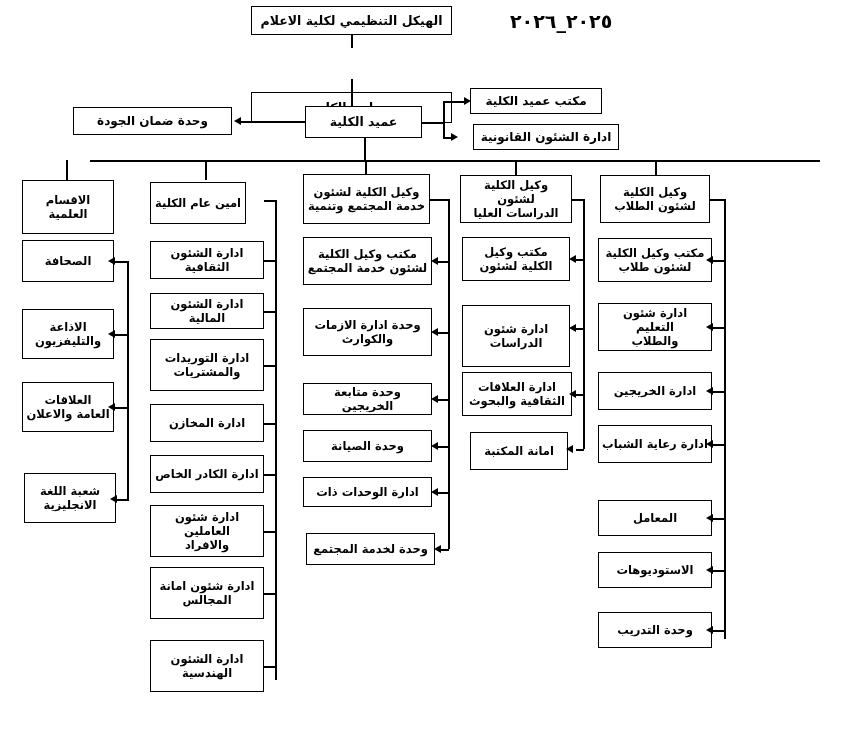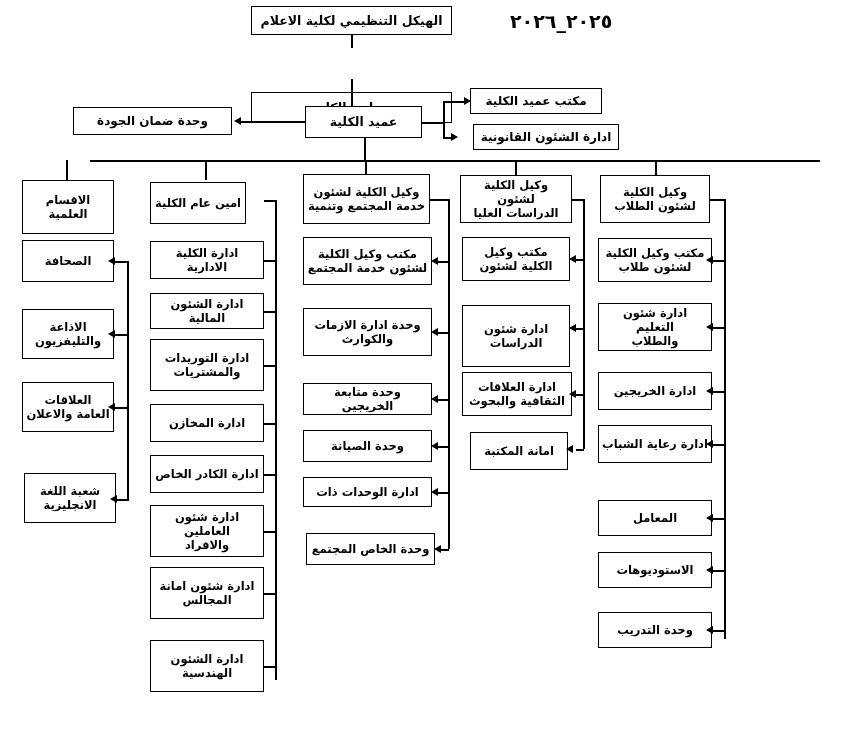--- a/index.html
+++ b/index.html
@@ -154,39 +154,39 @@
 
   <div class="node" style="left:303px; top:174px; width:127px; height:50px; font-size:11.5px;">وكيل الكلية لشئون
 خدمة المجتمع وتنمية</div>
   <div class="node" style="left:303px; top:237px; width:129px; height:48px; font-size:11.5px;">مكتب وكيل الكلية
 لشئون خدمة المجتمع</div>
   <div class="node" style="left:303px; top:308px; width:129px; height:48px; font-size:11.5px;">وحدة ادارة الازمات
 والكوارث</div>
   <div class="node" style="left:303px; top:383px; width:129px; height:32px; font-size:11.5px;">وحدة متابعة الخريجين</div>
   <div class="node" style="left:303px; top:430px; width:129px; height:32px; font-size:11.5px;">وحدة الصيانة</div>
   <div class="node" style="left:303px; top:477px; width:129px; height:30px; font-size:11.5px;">ادارة الوحدات ذات</div>
-  <div class="node" style="left:306px; top:533px; width:129px; height:32px; font-size:11.5px;">وحدة الخاص المجتمع</div>
+  <div class="node" style="left:306px; top:533px; width:129px; height:32px; font-size:11.5px;">وحدة لخدمة المجتمع</div>
 
   <div class="ln v" style="left:448px; top:199px; height:350px;"></div>
   <div class="ln h" style="left:430px; top:199px; width:19px;"></div>
   <div class="ln h" style="left:438px; top:261px; width:11px;"></div>
   <div class="arrow left" style="left:431px; top:257px;"></div>
   <div class="ln h" style="left:438px; top:332px; width:11px;"></div>
   <div class="arrow left" style="left:431px; top:328px;"></div>
   <div class="ln h" style="left:438px; top:399px; width:11px;"></div>
   <div class="arrow left" style="left:431px; top:395px;"></div>
   <div class="ln h" style="left:438px; top:446px; width:11px;"></div>
   <div class="arrow left" style="left:431px; top:442px;"></div>
   <div class="ln h" style="left:438px; top:492px; width:11px;"></div>
   <div class="arrow left" style="left:431px; top:488px;"></div>
   <div class="ln h" style="left:441px; top:549px; width:8px;"></div>
   <div class="arrow left" style="left:434px; top:545px;"></div>
 
   <div class="node" style="left:150px; top:182px; width:96px; height:42px; font-size:11.5px;">امين عام الكلية</div>
-  <div class="node" style="left:150px; top:241px; width:114px; height:38px; font-size:11.5px;">ادارة الكلية الادارية</div>
+  <div class="node" style="left:150px; top:241px; width:114px; height:38px; font-size:11.5px;">ادارة الشئون الثقافية</div>
   <div class="node" style="left:150px; top:293px; width:114px; height:36px; font-size:11.5px;">ادارة الشئون المالية</div>
   <div class="node" style="left:150px; top:339px; width:114px; height:52px; font-size:11.5px;">ادارة التوريدات
 والمشتريات</div>
   <div class="node" style="left:150px; top:404px; width:114px; height:38px; font-size:11.5px;">ادارة المخازن</div>
   <div class="node" style="left:150px; top:455px; width:114px; height:38px; font-size:11.5px;">ادارة الكادر الخاص</div>
   <div class="node" style="left:150px; top:505px; width:114px; height:52px; font-size:11.5px;">ادارة شئون العاملين
 والافراد</div>
   <div class="node" style="left:150px; top:567px; width:114px; height:52px; font-size:11.5px;">ادارة شئون امانة
 المجالس</div>
   <div class="node" style="left:150px; top:640px; width:114px; height:52px; font-size:11.5px;">ادارة الشئون

